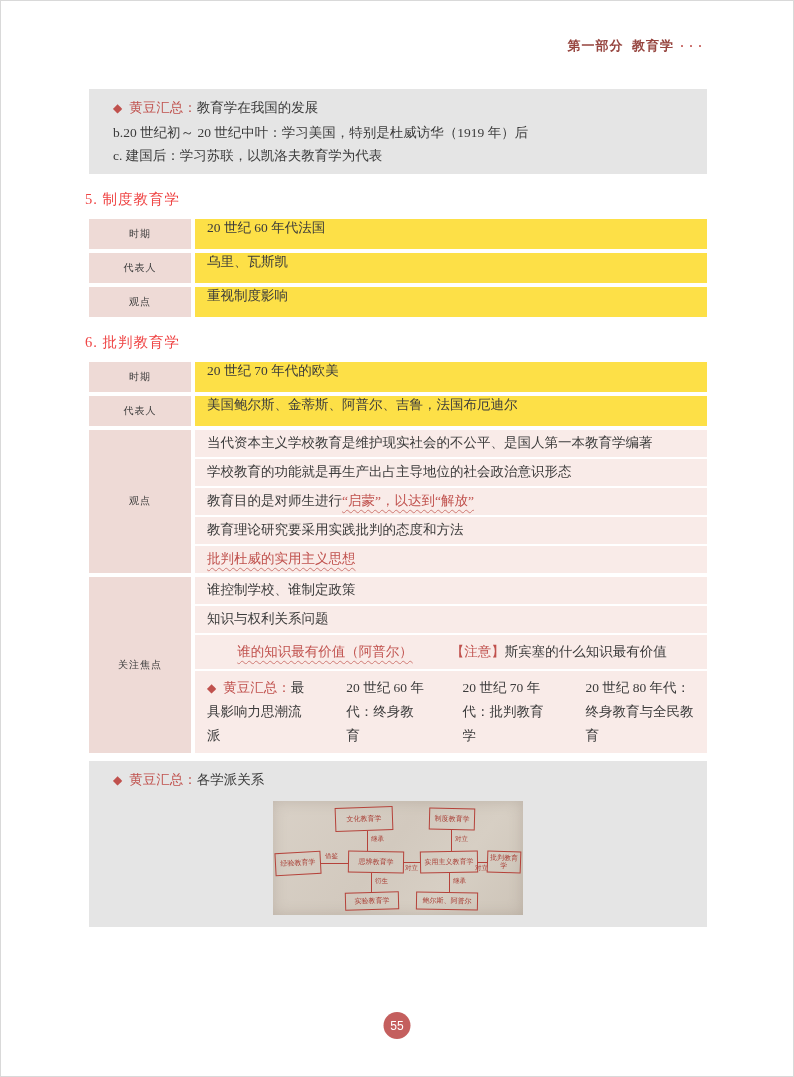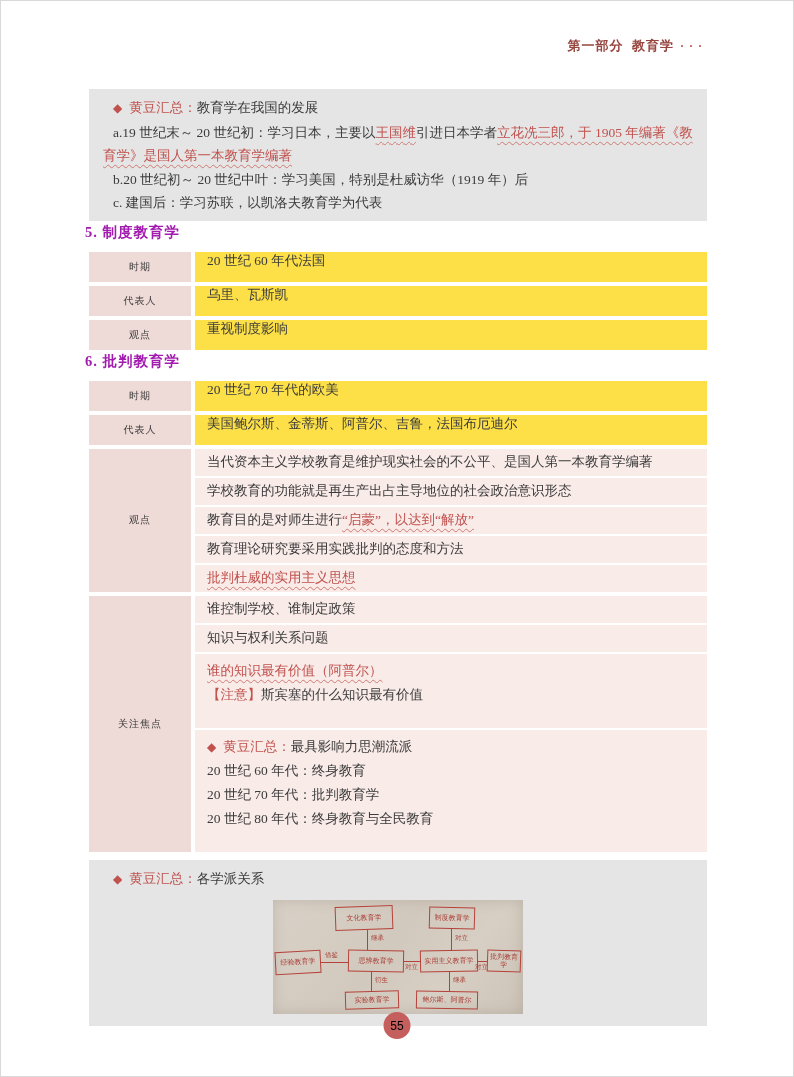--- a/index.html
+++ b/index.html
@@ -28,42 +28,42 @@
   }
   .pink-box p { text-indent:10px; }
   .red { color:#c0514d; }
   .wavy {
     color:#c0514d;
     text-decoration:underline wavy #cf7a74 1px;
     text-underline-offset:4px;
   }
   .diamond { color:#c0514d; margin-right:7px; font-size:12px; }
 
-  .sec-heading { font-weight:bold; font-size:14.5px; color:#a21caf; margin:2px 0 0 -4px; letter-spacing:1px; }
+  .sec-heading { font-weight:normal; font-size:14.5px; color:#ef4444; margin:16px 0 0 -4px; letter-spacing:1px; }
 
   .tbl { display:flex; flex-direction:column; gap:4px; margin-top:10px; }
   .trow { display:flex; gap:4px; align-items:stretch; }
   .tlabel {
     width:102px; flex:0 0 102px;
     background:#eedad6;
     display:flex; align-items:center; justify-content:center;
     font-size:10px; letter-spacing:1px;
   }
   .tvalue {
     flex:1; background:#fde047;
     display:flex; align-items:center;
     padding:0 10px 12px 12px; font-size:13.5px; min-height:30px;
   }
   .sub-col { flex:1; display:flex; flex-direction:column; gap:2px; }
   .sub-cell {
     background:#f9ebe8; min-height:27px;
     display:flex; align-items:center;
     padding:2px 10px 2px 12px; font-size:13.5px;
   }
-  .sub-cell.multi { flex-direction:column; align-items:flex-start; justify-content:center; line-height:24px; padding-top:5px; padding-bottom:21px; }
+  .sub-cell.multi { flex-direction:row; align-items:flex-start; justify-content:center; line-height:24px; padding-top:5px; padding-bottom:5px;gap:38px; }
 
   .box2 { margin-top:8px; padding-bottom:12px; }
 
   .photo {
     position:relative;
     width:250px; height:114px;
     margin:9px auto 0 auto;
     background:linear-gradient(128deg,#d9d1c7 0%,#d2c9be 45%,#d7cfc4 70%,#cdc4b8 100%);
     box-shadow:inset 0 0 14px rgba(120,105,90,.25);
     overflow:hidden;
@@ -75,42 +75,39 @@
     font-size:7px; line-height:1.15;
     display:flex; align-items:center; justify-content:center; text-align:center;
     padding:1px;
   }
   .dlab { position:absolute; color:#a93f36; font-size:6.5px; line-height:1; white-space:nowrap; }
   .dline { position:absolute; background:#b5423a; }
 
   .page-num {
     position:absolute; left:50%; bottom:37px; transform:translateX(-50%);
     width:27px; height:27px; border-radius:50%;
-    background:#c45f5e; color:#000000;
+    background:#c45f5e; color:#ffffff;
     display:flex; align-items:center; justify-content:center;
     font-size:12px; font-family:"Liberation Sans","DejaVu Sans",sans-serif;
   }
 </style>
 </head>
 <body>
 
 <div class="page">
 
   <div class="header-line">
     <span>第一部分</span>&nbsp;&nbsp;<span>教育学</span><span class="dots">···</span>
   </div>
 
   <div class="content">
 
     <div class="pink-box">
       <p>
         <span class="diamond">◆</span><span class="red">黄豆汇总：</span><span>教育学在我国的发展</span>
-      </p>
-      <p>
-        <span>a.19 世纪末～ 20 世纪初：学习日本，主要以</span><span class="wavy">王国维</span><span>引进日本学者</span><span class="wavy">立花冼三郎，于 1905 年编著《教育学》是国人第一本教育学编著</span>
       </p>
       <p>b.20 世纪初～ 20 世纪中叶：学习美国，特别是杜威访华（1919 年）后</p>
       <p>c. 建国后：学习苏联，以凯洛夫教育学为代表</p>
     </div>
 
     <div class="sec-heading">5. 制度教育学</div>
     <div class="tbl">
       <div class="trow">
         <div class="tlabel">时期</div>
         <div class="tvalue">20 世纪 60 年代法国</div>

